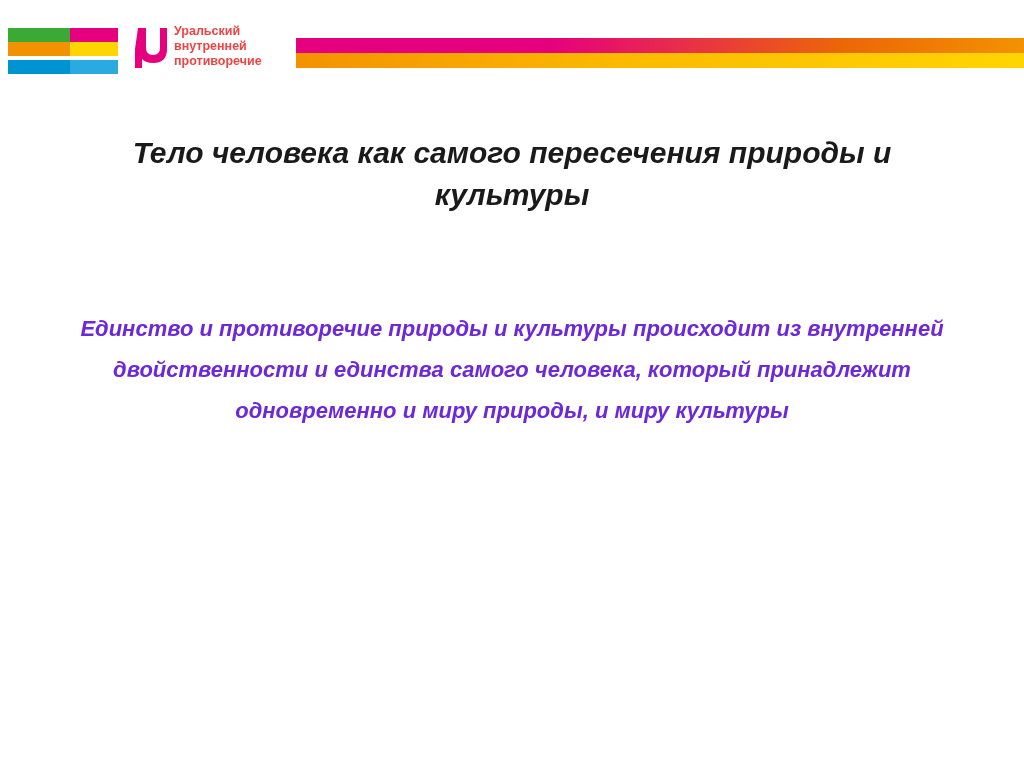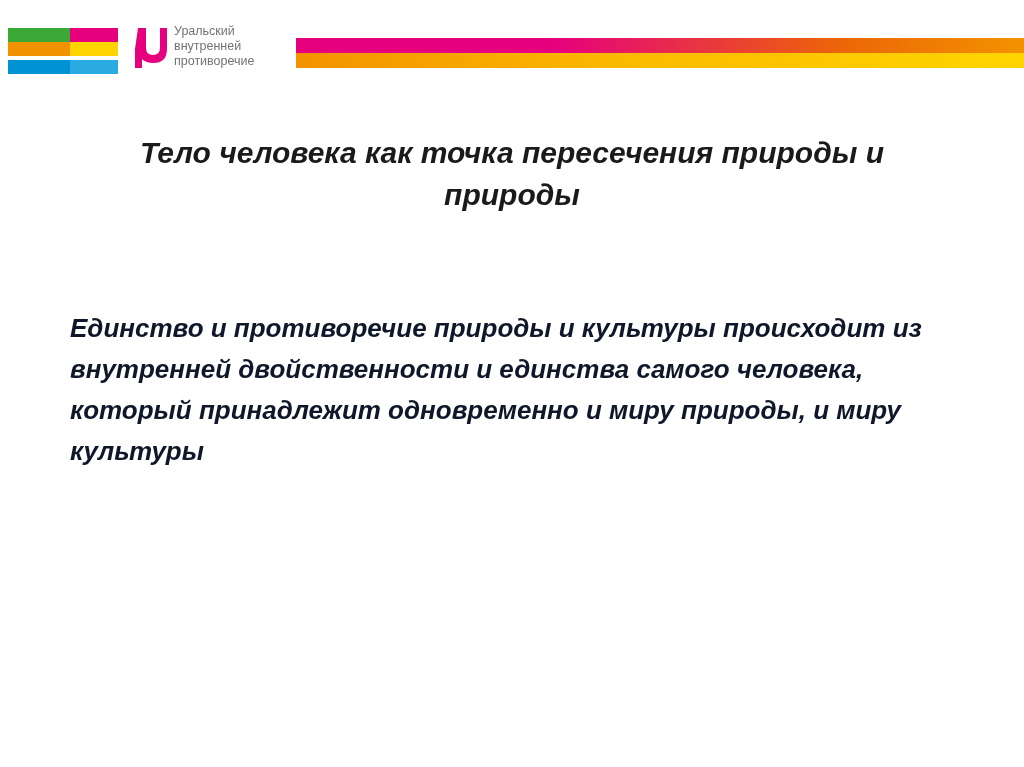--- a/index.html
+++ b/index.html
@@ -105,24 +105,24 @@
     position: absolute;
     left: 0;
     top: 4px;
     width: 34px;
     height: 44px;
   }
   .logo-text {
     position: absolute;
     left: 40px;
     top: 2px;
-    color: #737373;
+    color: #ef4444;
     font-family: "Liberation Sans", sans-serif;
     font-size: 12.5px;
-    font-weight: normal;
+    font-weight: bold;
     line-height: 15px;
     letter-spacing: 0px;
     white-space: nowrap;
   }
 
   
   .title {
     position: absolute;
     left: 112px;
     top: 132px;
@@ -133,25 +133,26 @@
     font-weight: bold;
     font-style: italic;
     color: #1a1a1a;
     line-height: 42px;
   }
   .body-text {
     position: absolute;
     left: 70px;
     top: 308px;
     width: 884px;
+    text-align: center;
     font-family: "Liberation Sans", sans-serif;
-    font-size: 26px;
+    font-size: 22px;
     font-weight: bold;
     font-style: italic;
-    color: #0f172a;
+    color: #6d28d9;
     line-height: 41px;
   }
 </style>
 </head>
 <body>
 
 <div class="slide">
 
   <div class="header">
 
@@ -173,17 +174,17 @@
       </span>
       <div class="logo-text">
         <div>Уральский</div>
         <div>внутренней</div>
         <div>противоречие</div>
       </div>
     </div>
 
   </div>
 
-  <div class="title">Тело человека как точка пересечения природы и природы</div>
+  <div class="title">Тело человека как самого пересечения природы и культуры</div>
 
   <div class="body-text">Единство и противоречие природы и культуры происходит из внутренней двойственности и единства самого человека, который принадлежит одновременно и миру природы, и миру культуры</div>
 
 </div>
 
 </body></html>

